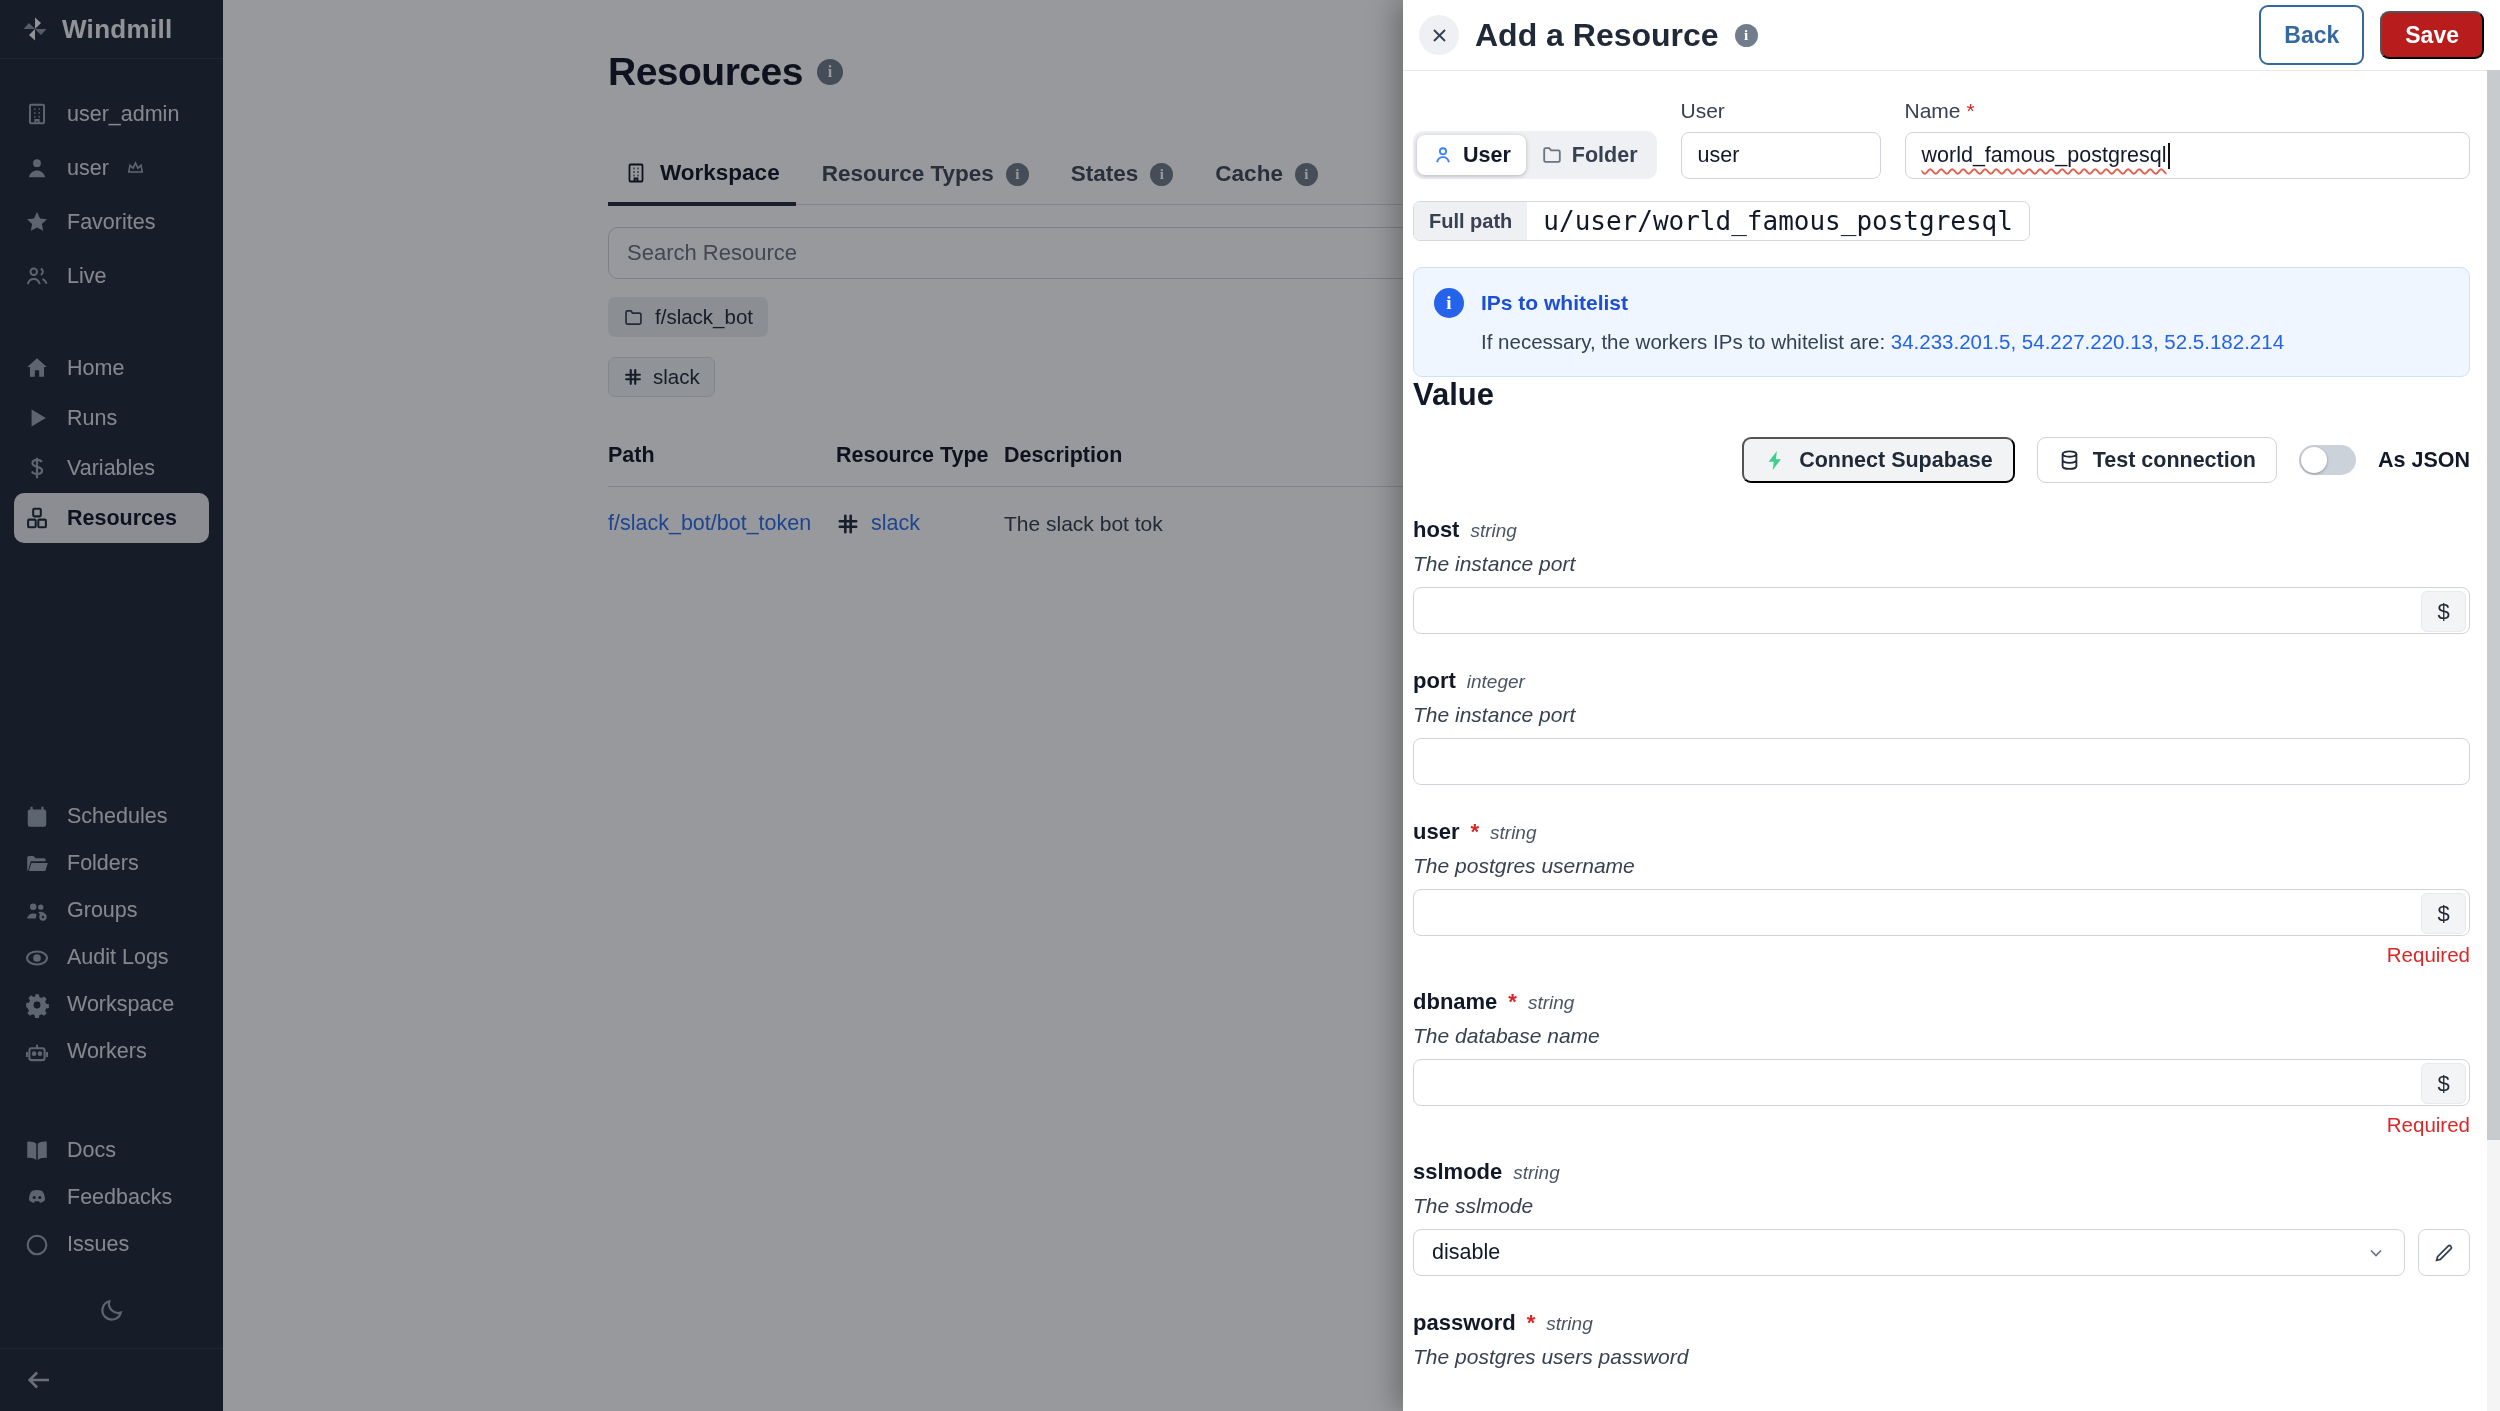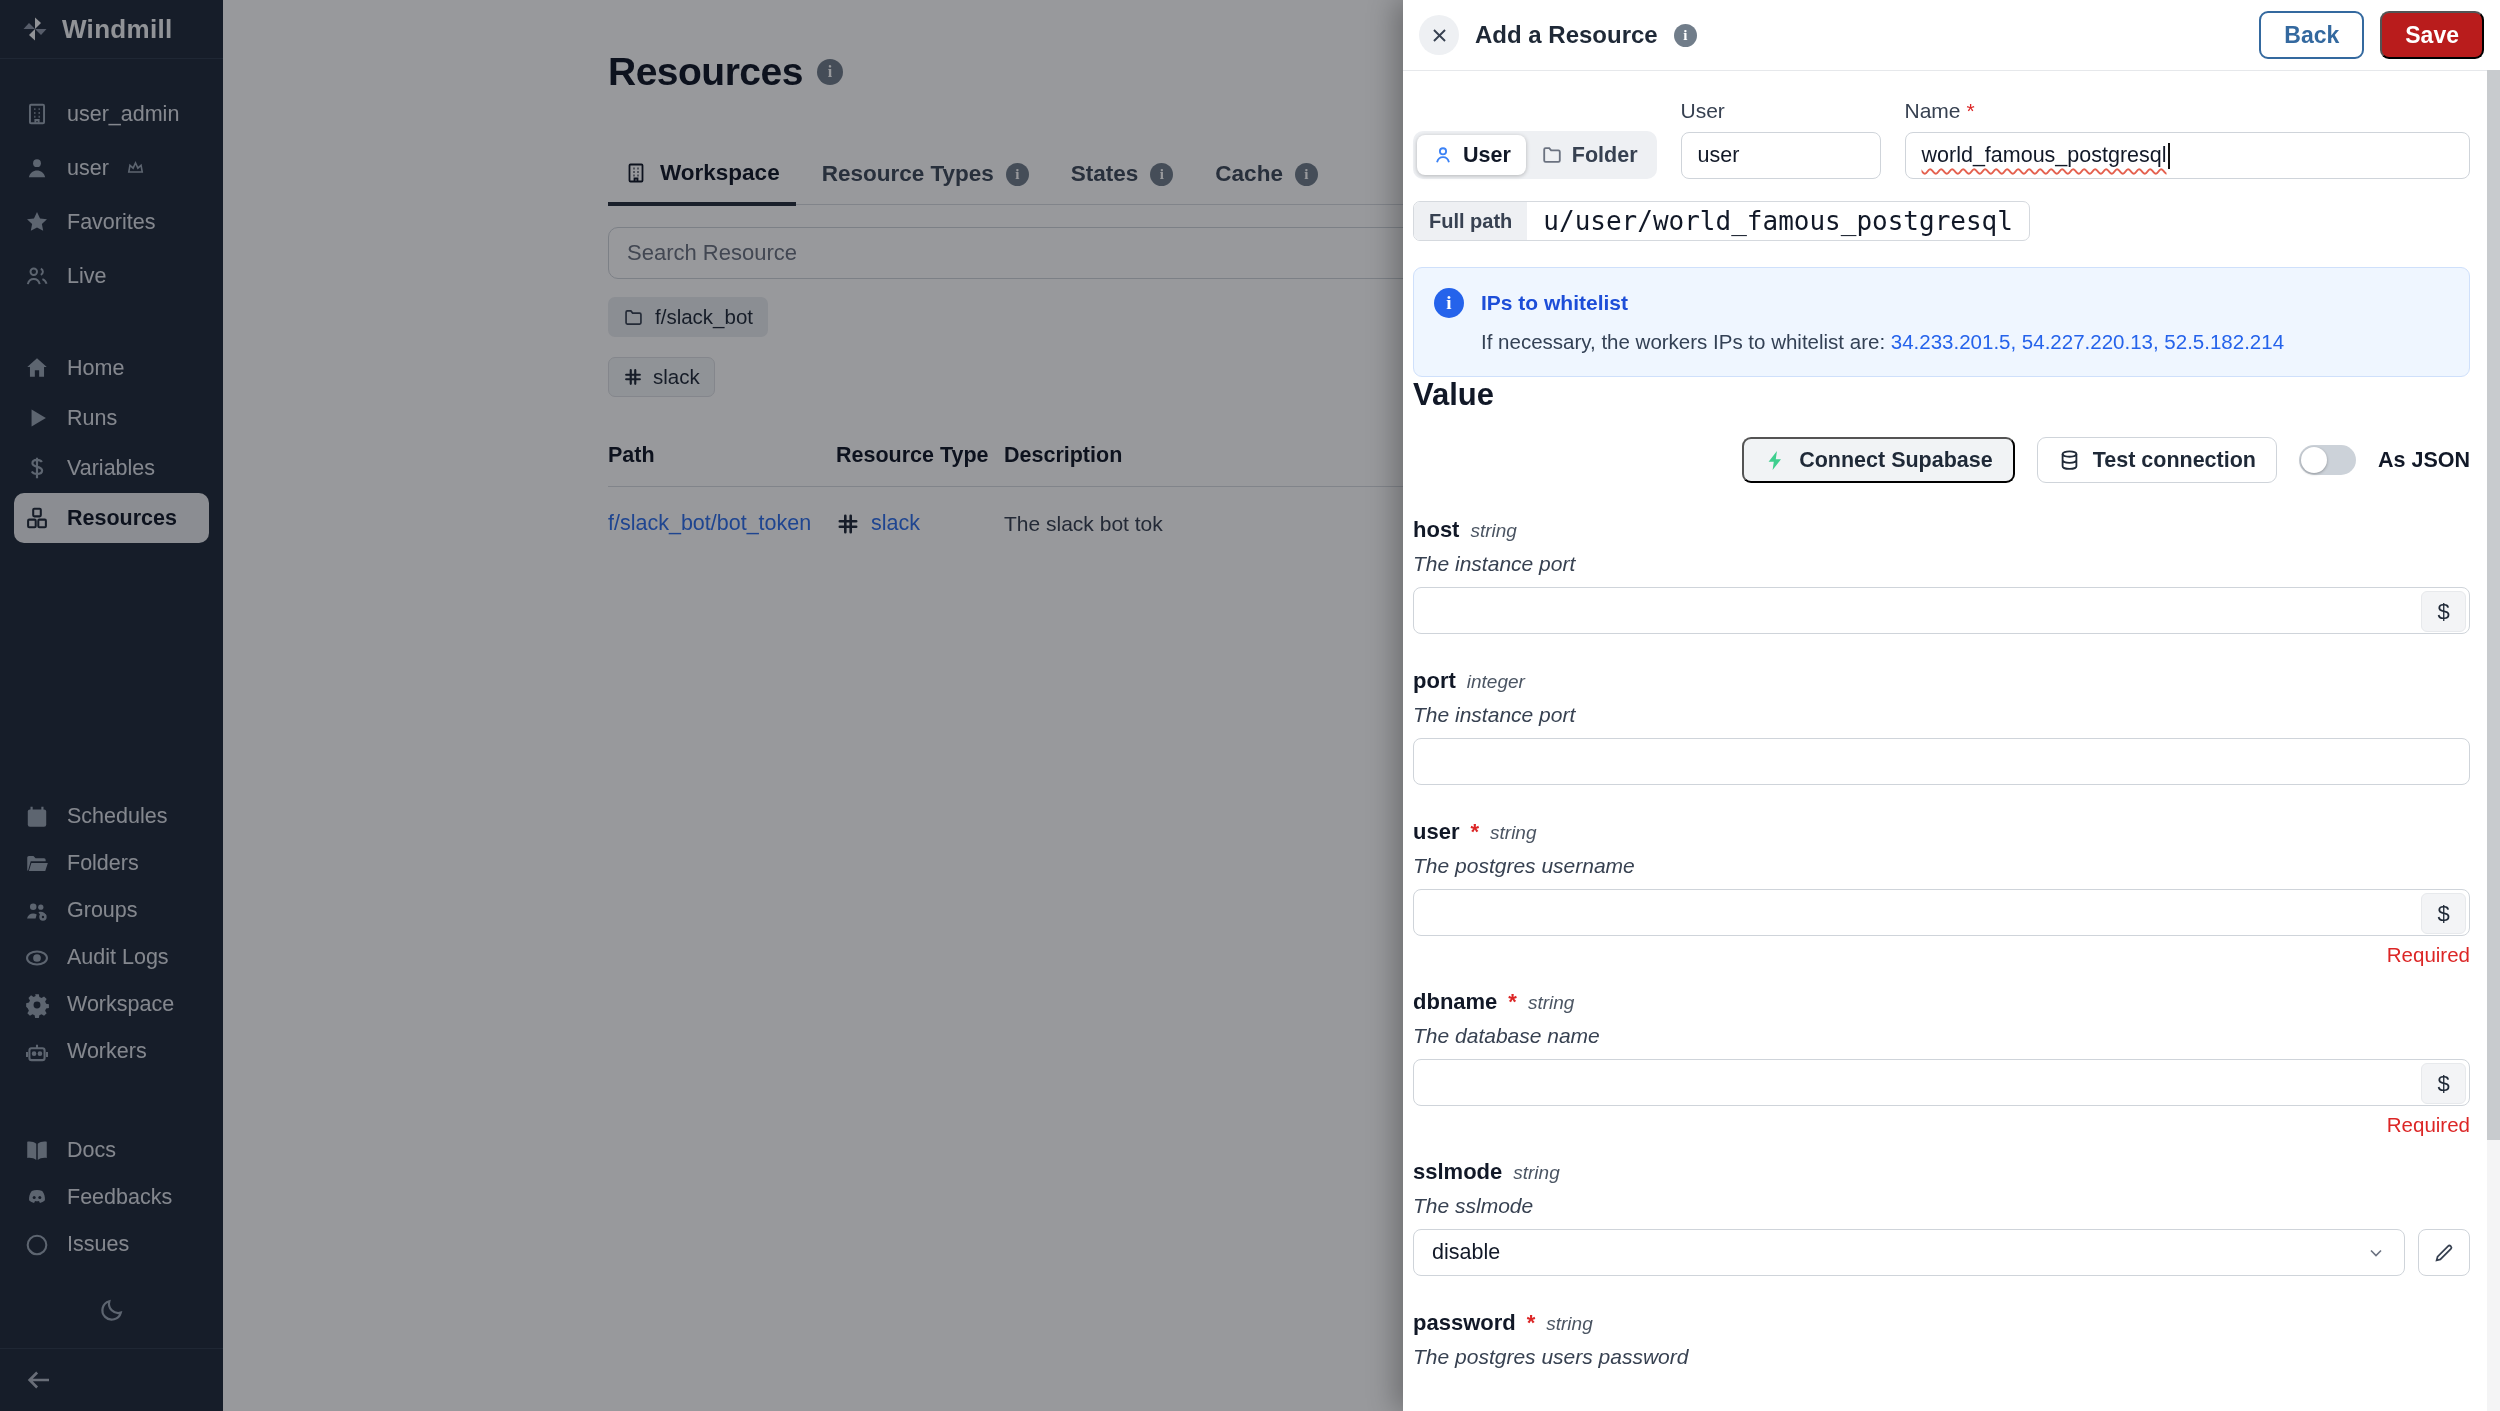--- a/index.html
+++ b/index.html
@@ -61,23 +61,23 @@
   
   .overlay{position:absolute;left:0;top:0;width:1403px;height:100%;background:rgba(10,13,20,.42);z-index:5;}
 
   
   .drawer{position:absolute;left:1403px;top:0;right:0;height:100%;background:#fff;z-index:10;
           box-shadow:-8px 0 26px rgba(0,0,0,.28);}
   .d-header{height:70px;display:flex;align-items:center;gap:16px;padding:0 16px;
             border-bottom:1px solid #e6e8eb;}
   .close-btn{width:40px;height:40px;border-radius:50%;background:#eef0f3;display:flex;
              align-items:center;justify-content:center;cursor:pointer;flex:0 0 auto;}
-  .d-title{font-size:24px;font-weight:600;color:#1f2937;}
+  .d-title{font-size:32px;font-weight:600;color:#1f2937;}
   .spacer{flex:1;}
-  .btn-back{height:48px;padding:0 23px;border:2px solid #34699f;color:#34699f;border-radius:9px;
+  .btn-back{height:60px;padding:0 23px;border:2px solid #34699f;color:#34699f;border-radius:9px;
             font-weight:700;font-size:23px;background:#fff;display:flex;align-items:center;cursor:pointer;}
   .btn-save{height:48px;padding:0 23px;background:#b91c1c;color:#fff;border-radius:9px;
             font-weight:700;font-size:23px;display:flex;align-items:center;cursor:pointer;}
   .d-body{position:relative;padding:28px 30px 0 10px;height:calc(100% - 70px);overflow:hidden;}
 
   .row1{display:flex;gap:24px;align-items:flex-end;}
   .fcol .flabel{font-size:21px;color:#374151;margin-bottom:9px;}
   .req{color:#dc2626;}
   .owner-toggle{display:flex;background:#eef0f3;border-radius:10px;padding:4px;align-self:flex-end;}
   .seg-owner{display:flex;align-items:center;gap:9px;height:40px;padding:0 15px;font-size:21.5px;

